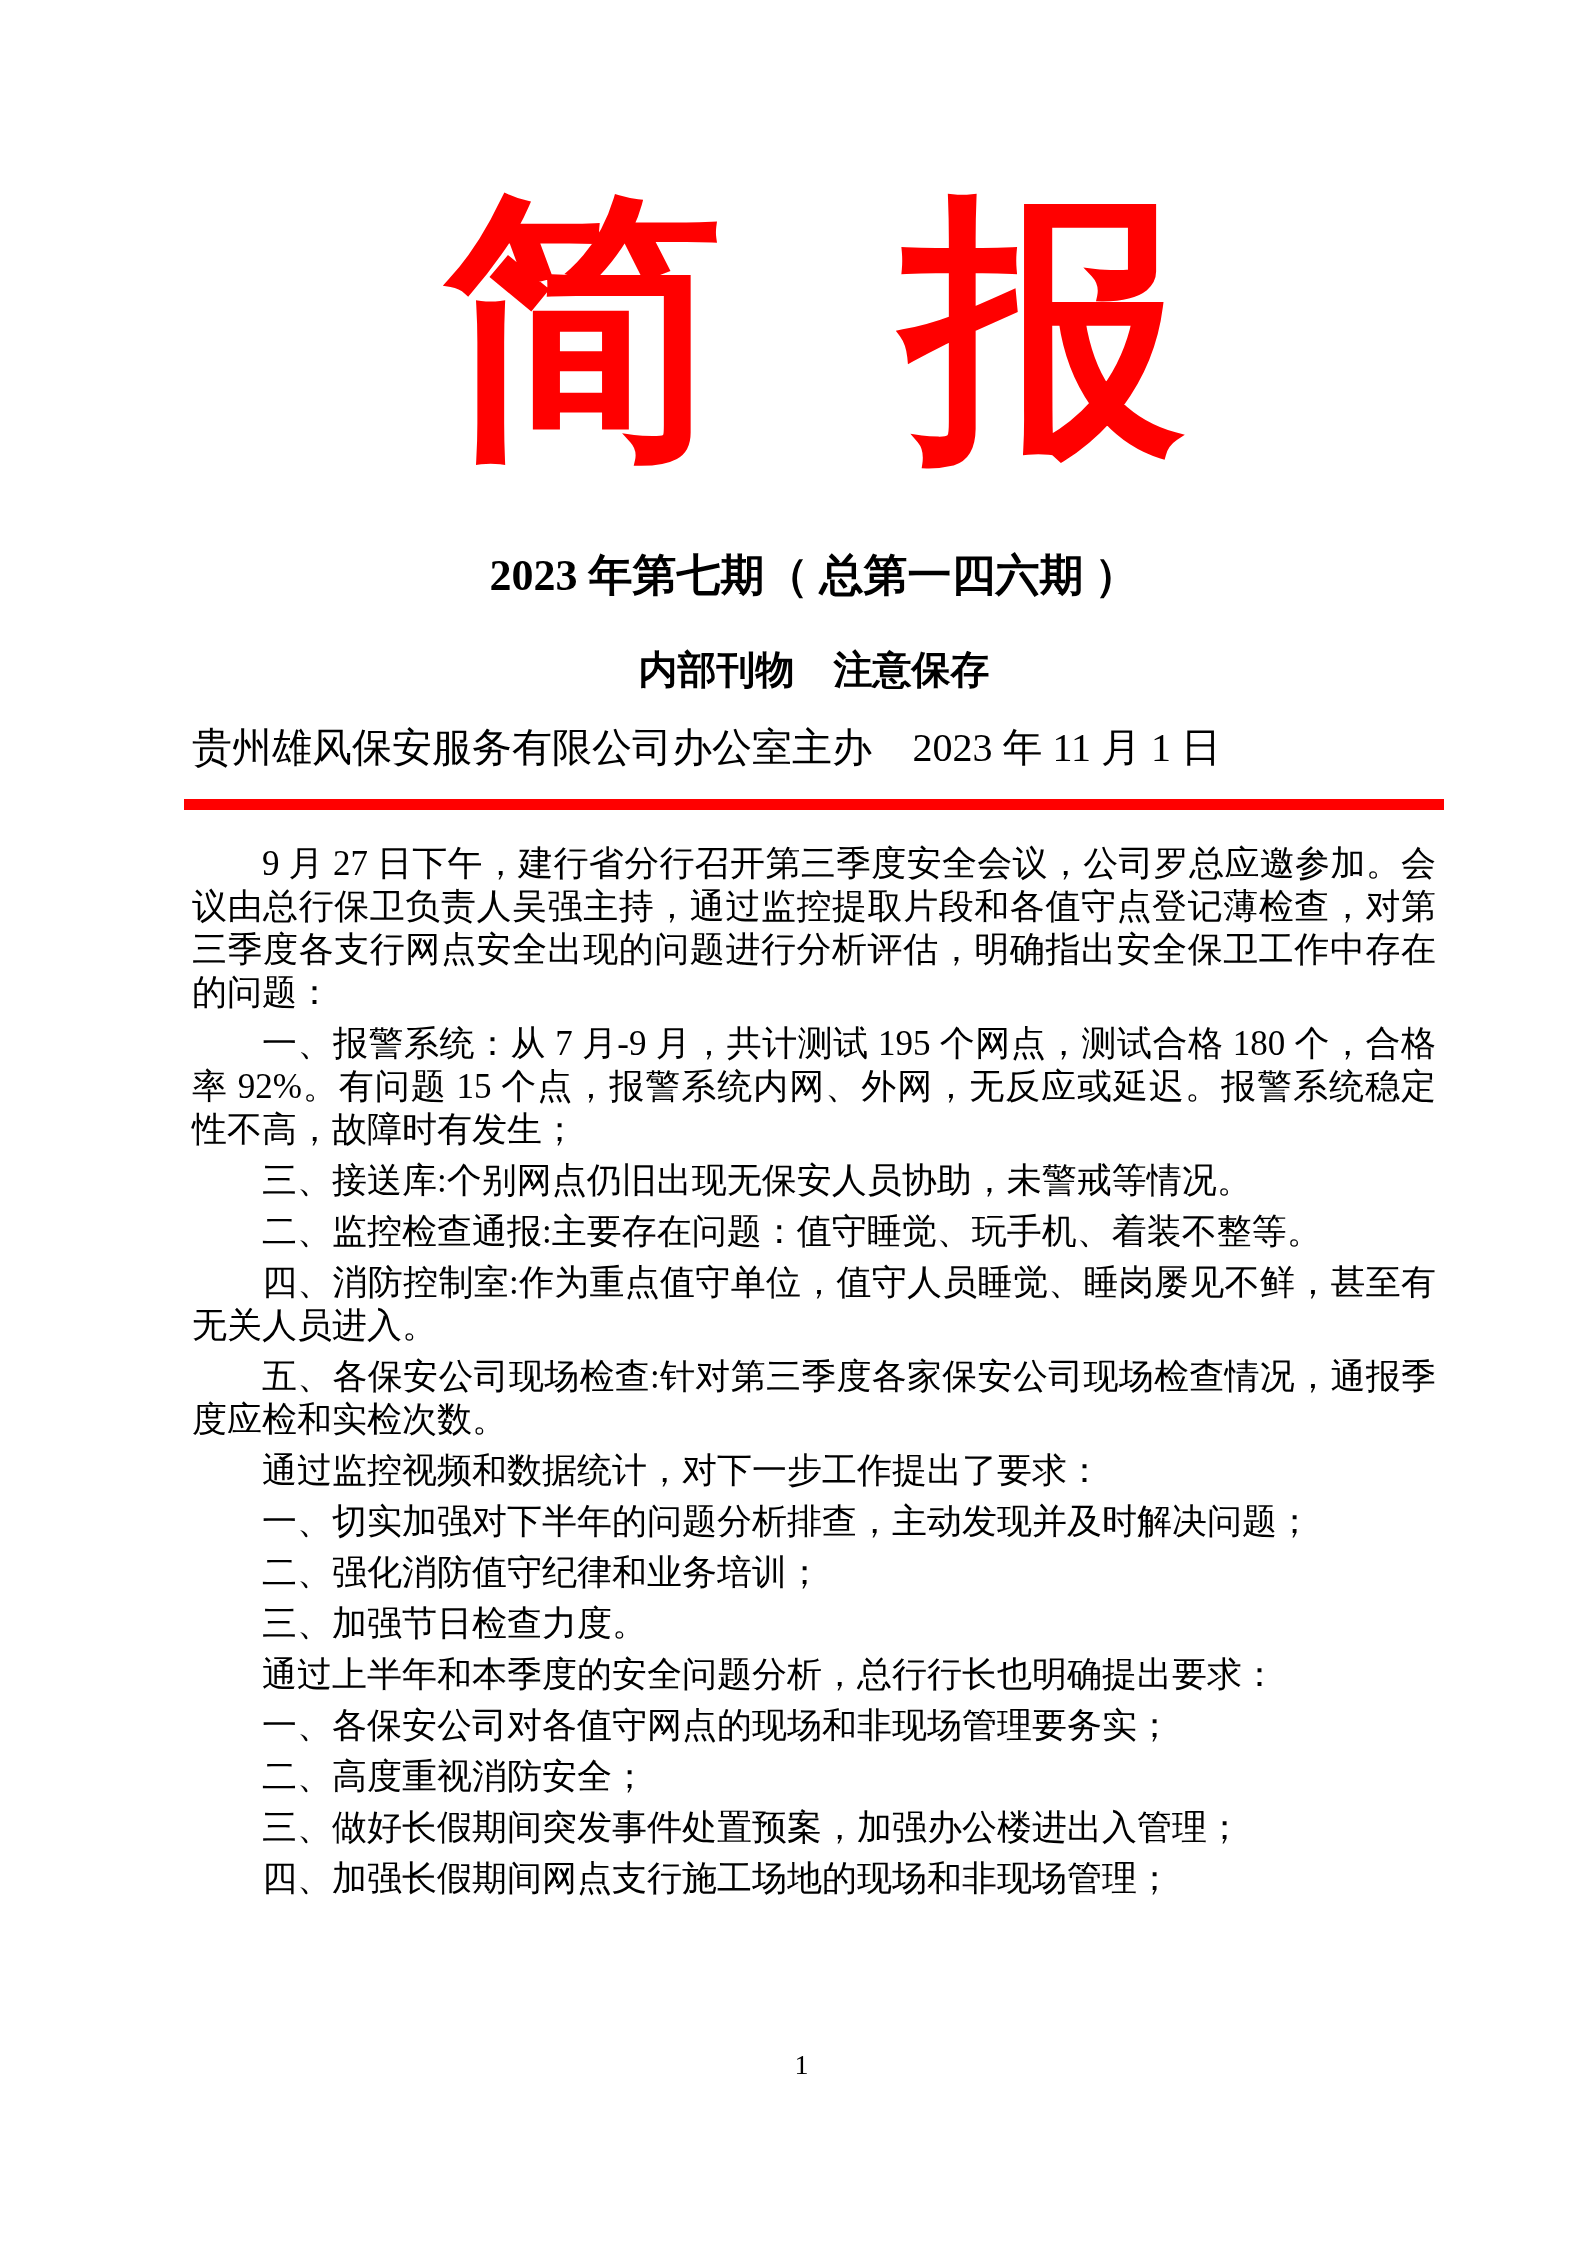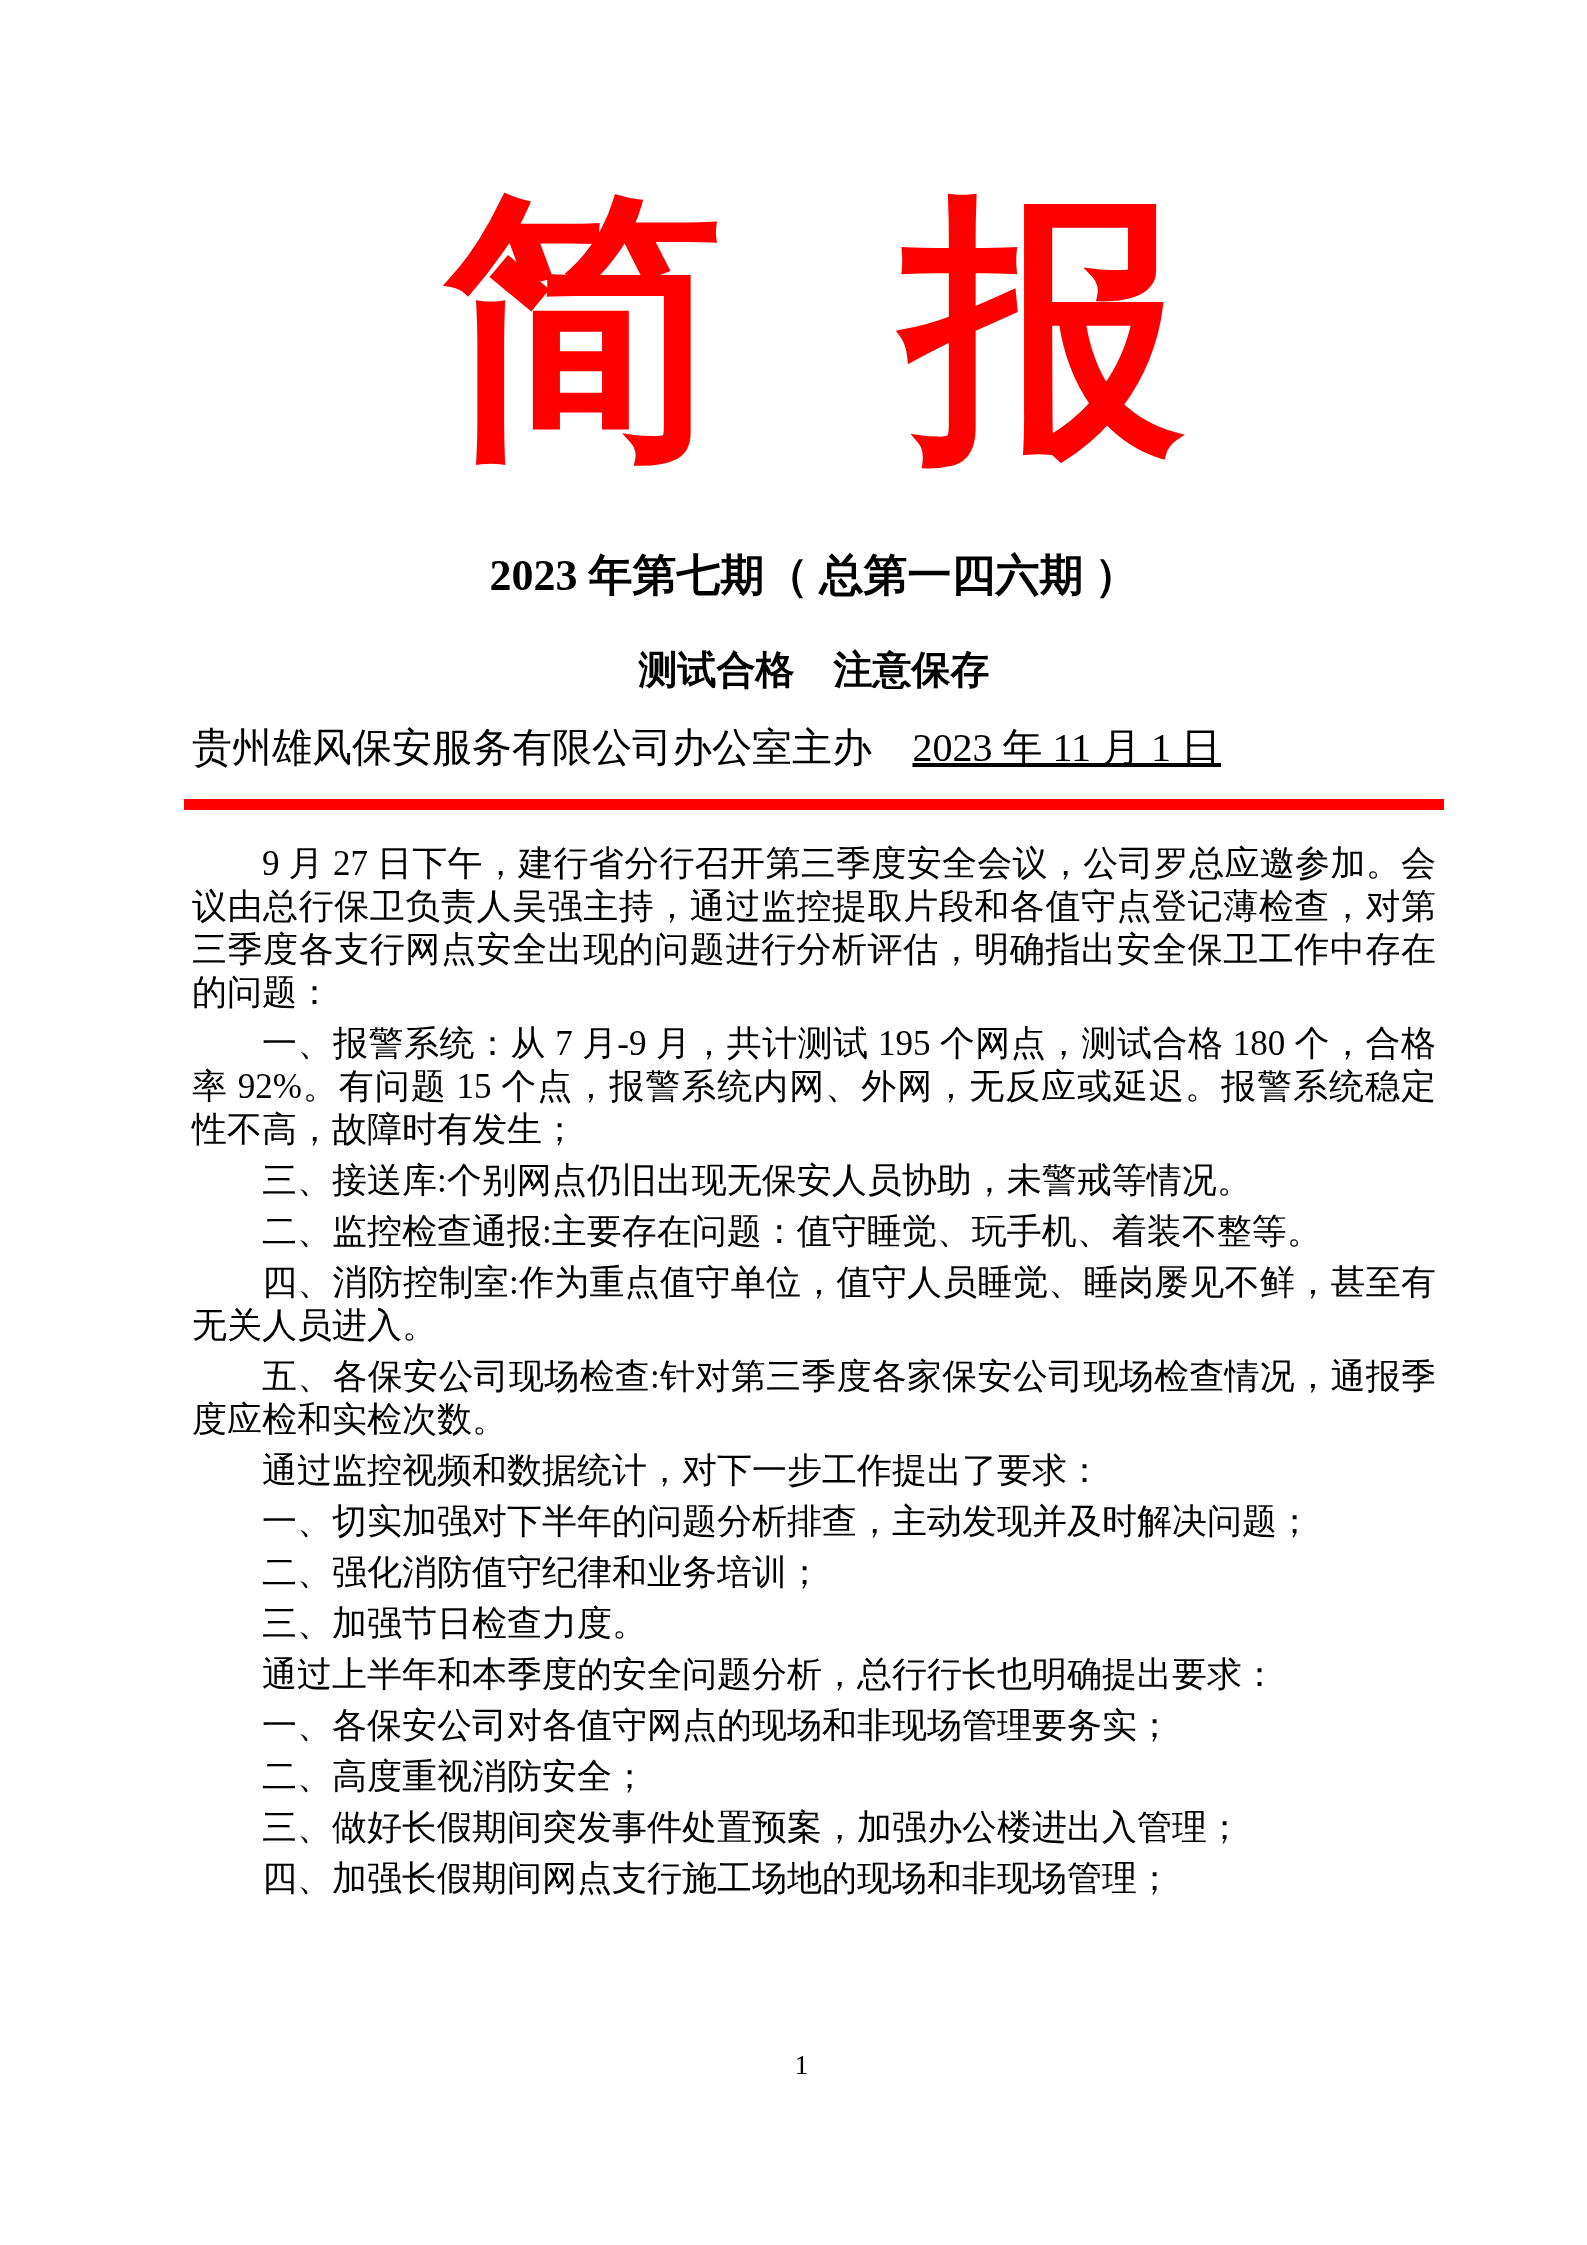--- a/index.html
+++ b/index.html
@@ -46,21 +46,20 @@
   .pub-line {
     margin-top: 16px;
     display: flex;
     align-items: baseline;
     font-size: 40px;
     line-height: 50px;
   }
   .pub-date {
     margin-left: auto;
     margin-right: 215px;
-    text-decoration: underline;
   }
   .red-rule {
     border: none;
     height: 11px;
     background: #ff0000;
     margin-top: 18px;
   }
   .article-heading {
     margin-top: 76px;
     text-align: center;
@@ -91,21 +90,21 @@
 </head>
 <body>
 
 <div class="page">
   <div class="content">
 
     <div class="masthead-title">简 报</div>
 
     <div class="issue-line">2023 年第七期（ 总第一四六期 ）</div>
 
-    <div class="notice-line">测试合格　注意保存</div>
+    <div class="notice-line">内部刊物　注意保存</div>
 
     <div class="pub-line">
       <span class="pub-name">贵州雄风保安服务有限公司办公室主办</span>
       <span class="pub-date">2023 年 11 月 1 日</span>
     </div>
 
     <hr class="red-rule">
 
 
     <div class="article-body">

